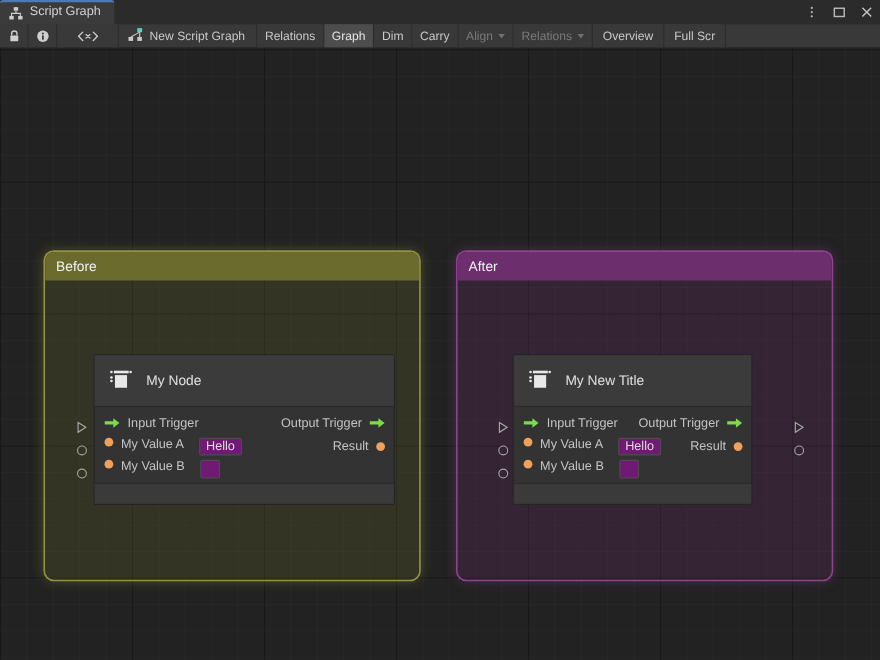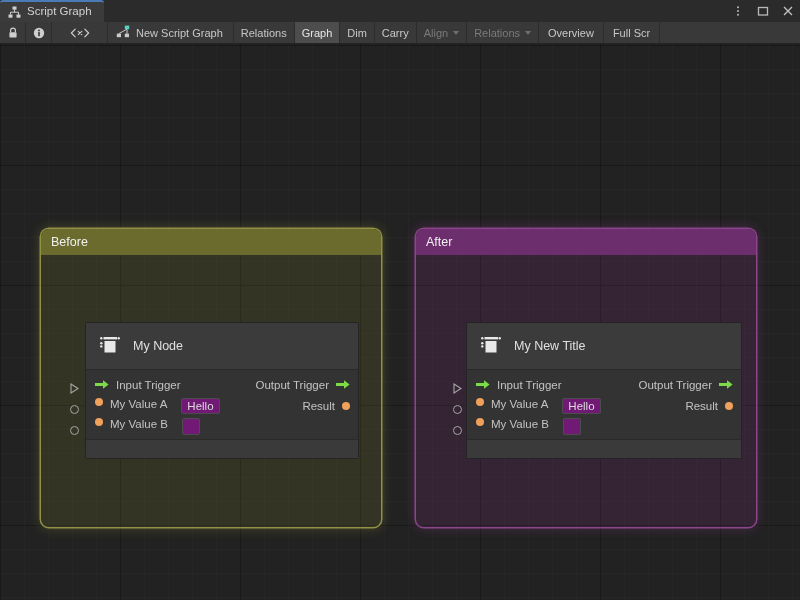--- a/index.html
+++ b/index.html
@@ -504,21 +504,21 @@
       <div class="ext-slot">
         <svg class="tri-hollow" viewBox="0 0 9 11">
             <path d="M1 1 L8 5.5 L1 10 Z" stroke="#a6a6a6" stroke-width="1.1" fill="none"></path>
           </svg>
       </div>
       <div class="ext-slot">
           <span class="circ-hollow"></span>
         </div>
     </div>
 
-    <div class="node" style="left:466px; top:278px; width:276px;">
+    <div class="node" style="left:466px; top:278px; width:218px;">
       <div class="node-header">
         <span class="node-icon">
           <svg viewBox="0 0 24 24" width="24" height="24">
             <rect x="5.5" y="3" width="13.5" height="2.4" fill="#e8e8e8"></rect>
             <rect x="6.5" y="7" width="11" height="11.5" fill="#e8e8e8"></rect>
             <circle cx="3.3" cy="4.2" r="1.2" fill="#e8e8e8"></circle>
             <circle cx="3.3" cy="9.2" r="1.2" fill="#e8e8e8"></circle>
             <circle cx="3.3" cy="12.4" r="1.2" fill="#e8e8e8"></circle>
             <circle cx="20.7" cy="4.2" r="1.2" fill="#e8e8e8"></circle>
           </svg>

